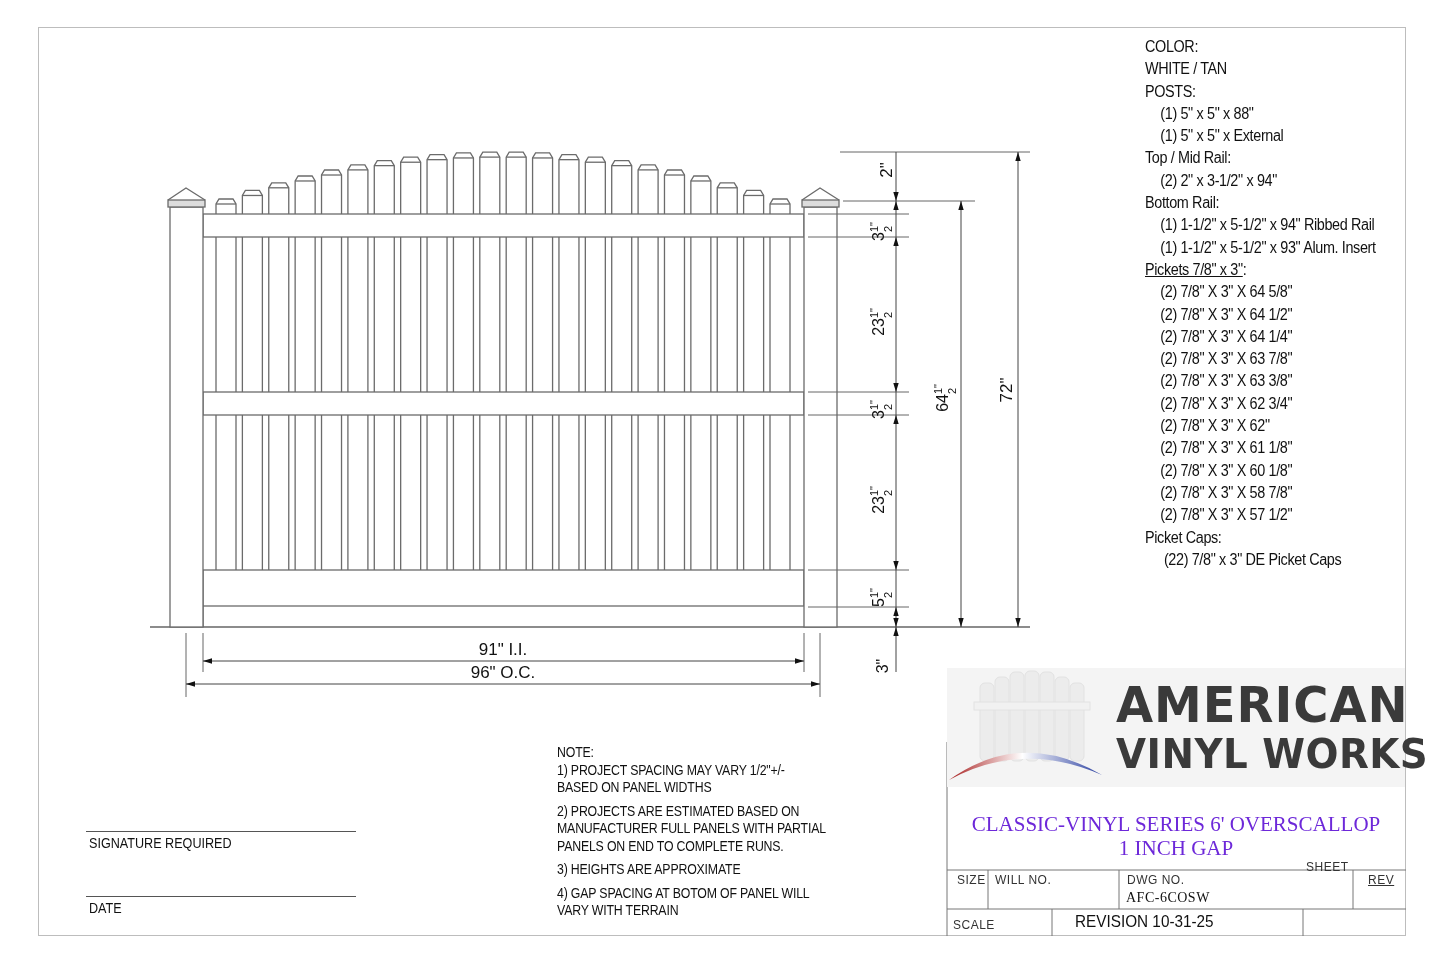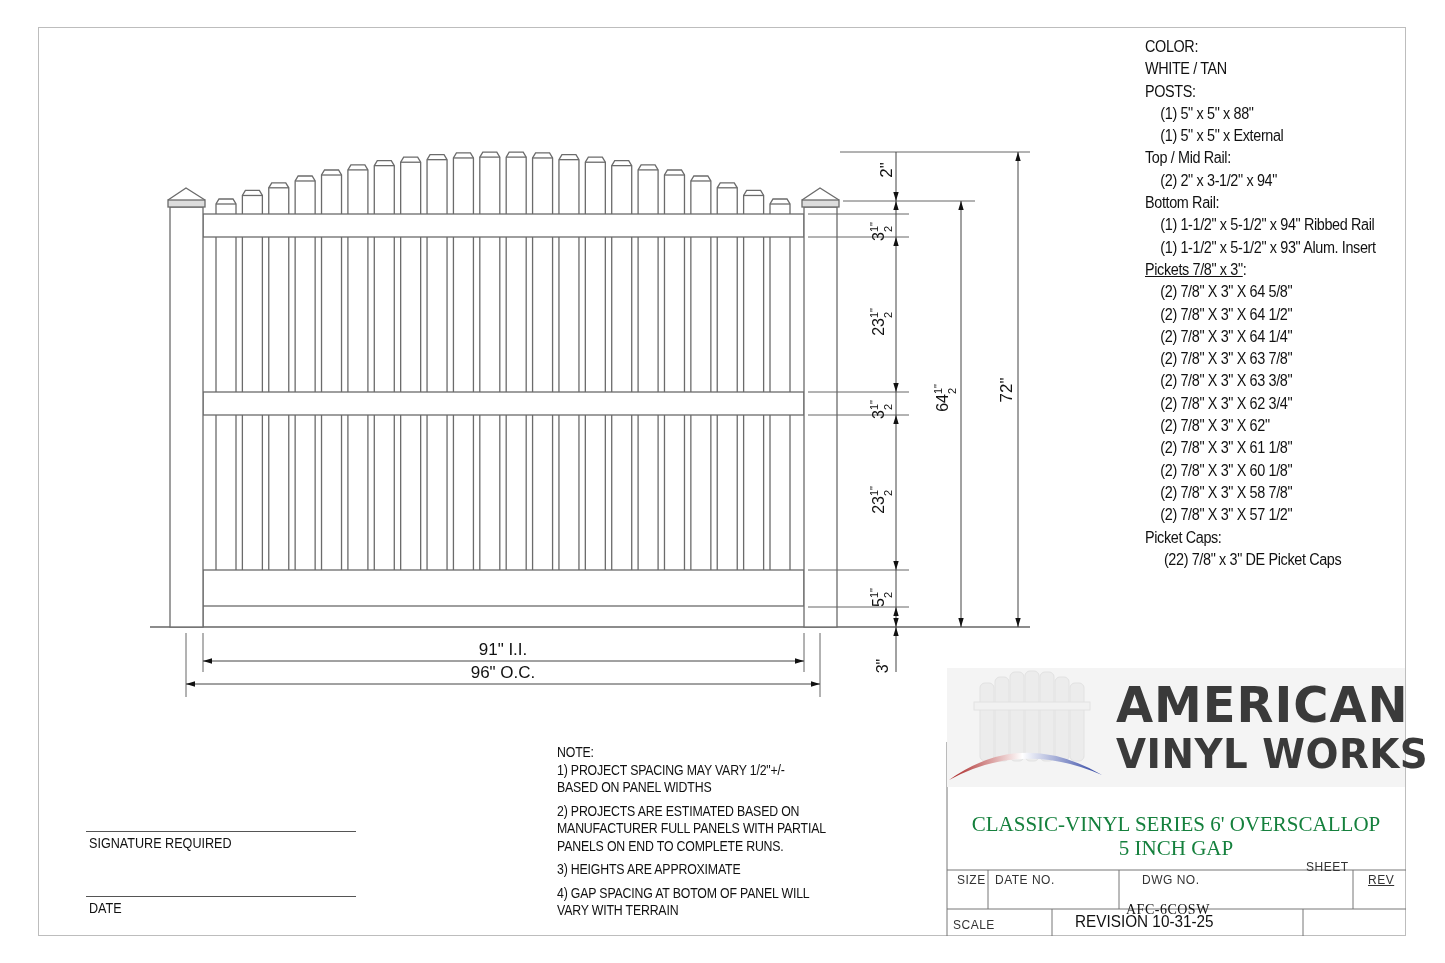--- a/index.html
+++ b/index.html
@@ -11,23 +11,23 @@
     .bom .ind { padding-left: 17px; }
     .bom .ind2 { padding-left: 21px; }
     .bom .ul { text-decoration: underline; }
     .notes { position: absolute; left: 557px; top: 744px; font-size: 14px; line-height: 17.5px; transform: scaleX(0.88); transform-origin: left top; white-space: nowrap; letter-spacing: -0.2px; }
     .notes .gap { height: 6px; }
     .sig-line { position: absolute; height: 1px; background: #555; }
     .sig-label { position: absolute; font-size: 14px; transform: scaleX(0.9); transform-origin: left top; white-space: nowrap; }
     .logo-box { position: absolute; left: 947px; top: 668px; width: 458px; height: 119px; background: #f4f4f4; }
     .logo-text1 { position: absolute; left: 1116px; top: 676px; font-family: "DejaVu Sans", sans-serif; font-weight: bold; font-size: 50px; color: #3a3a3a; letter-spacing: 1px; white-space: nowrap; transform: scaleX(0.96); transform-origin: left top; }
     .logo-text2 { position: absolute; left: 1116px; top: 731px; font-family: "DejaVu Sans", sans-serif; font-weight: bold; font-size: 40px; color: #3a3a3a; letter-spacing: 0.5px; white-space: nowrap; transform: scaleX(0.97); transform-origin: left top; }
-    .tb-title { position: absolute; left: 947px; width: 458px; text-align: center; font-family: "Liberation Serif", serif; font-size: 21px; color: #15803d; white-space: nowrap; }
+    .tb-title { position: absolute; left: 947px; width: 458px; text-align: center; font-family: "Liberation Serif", serif; font-size: 21px; color: #6d28d9; white-space: nowrap; }
     .tb-small { position: absolute; font-size: 12px; color: #333; letter-spacing: 0.5px; white-space: nowrap; }
-    .tb-dwg { position: absolute; font-family: "Liberation Serif", serif; font-size: 14px; letter-spacing: 0.5px; margin-top: 12px; }
+    .tb-dwg { position: absolute; font-family: "Liberation Serif", serif; font-size: 14px; letter-spacing: 0.5px; }
     .tb-rev { position: absolute; font-size: 17px; transform: scaleX(0.9); transform-origin: left top; white-space: nowrap; }
     .dimtxt { font-family: "Liberation Sans", sans-serif; fill: #111; }
   </style>
 </head>
 <body>
 
 <div class="sheet-border"></div>
 
 <svg class="drawing" width="1445" height="963" viewBox="0 0 1445 963">
   <defs>
@@ -210,24 +210,24 @@
         <stop offset="0.48" stop-color="#ffffff"></stop>
         <stop offset="1" stop-color="#2a3fa0"></stop>
       </linearGradient>
     </defs>
   </svg>
 </div>
 <div class="logo-text1">AMERICAN</div>
 <div class="logo-text2">VINYL WORKS</div>
 
 <div class="tb-title" style="top:812px;">CLASSIC-VINYL SERIES 6' OVERSCALLOP</div>
-<div class="tb-title" style="top:836px;">5 INCH GAP</div>
+<div class="tb-title" style="top:836px;">1 INCH GAP</div>
 <div class="tb-small" style="left:957px; top:873px;">SIZE</div>
-<div class="tb-small" style="left:995px; top:873px;">DATE  NO.</div>
-<div class="tb-small" style="left:1127px; top:873px;margin-left:15px;">DWG  NO.</div>
+<div class="tb-small" style="left:995px; top:873px;">WILL  NO.</div>
+<div class="tb-small" style="left:1127px; top:873px;">DWG  NO.</div>
 <div class="tb-dwg" style="left:1126px; top:890px;">AFC-6COSW</div>
 <div class="tb-small" style="left:1368px; top:873px;text-decoration:underline;">REV</div>
 <div class="tb-small" style="left:953px; top:918px;">SCALE</div>
 <div class="tb-rev" style="left:1075px; top:912px;">REVISION 10-31-25</div>
 <div class="tb-small" style="left:1306px; top:860px;">SHEET</div>
 
 <div class="bom">
   <div class="row">COLOR:</div>
   <div class="row">WHITE / TAN</div>
   <div class="row">POSTS:</div>

